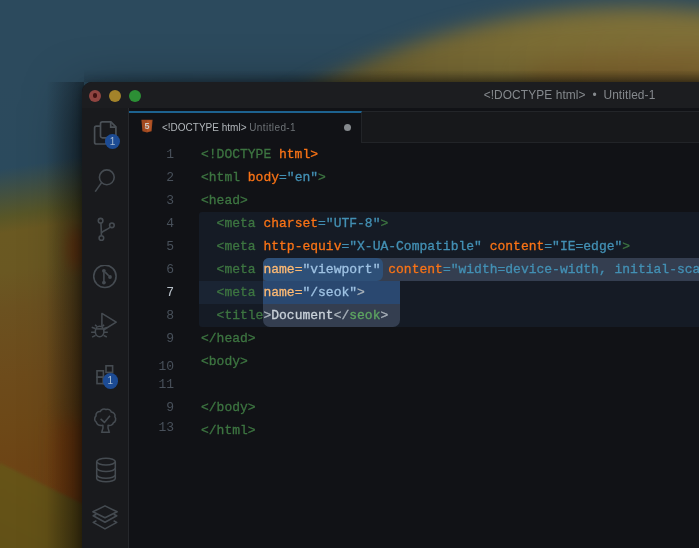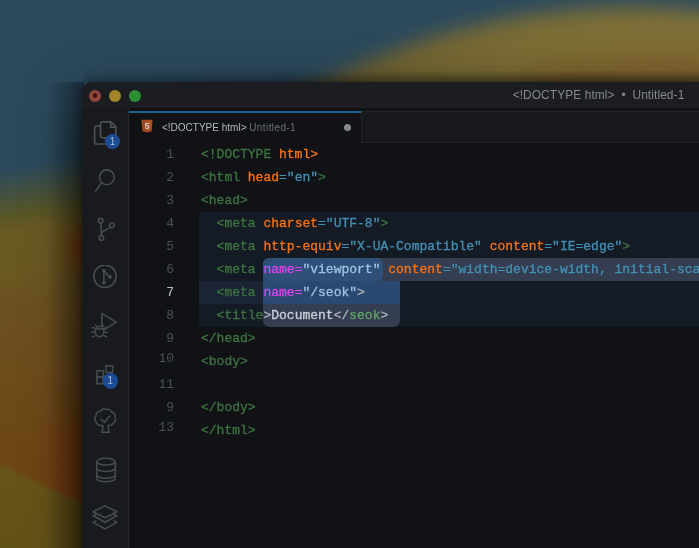--- a/index.html
+++ b/index.html
@@ -30,21 +30,21 @@
   #win{position:absolute;left:81.5px;top:82px;width:640px;height:500px;
     border-radius:10px 0 0 0;overflow:hidden;background:#111216;
     box-shadow:0 18px 50px 6px rgba(0,0,0,.5), 0 3px 10px rgba(0,0,0,.35);}
 
   #titlebar{position:absolute;left:0;top:0;width:100%;height:26px;background:#1c1d20;}
   .tl{position:absolute;top:7.5px;width:12.2px;height:12.2px;border-radius:50%;}
   #tlr{left:7.4px;background:#8f4440;}
   #tlr:after{content:"";position:absolute;left:3.7px;top:3.7px;width:4.8px;height:4.8px;border-radius:50%;background:#3f1110;}
   #tly{left:27.5px;background:#a3832a;}
   #tlg{left:47.2px;background:#2c8f35;}
-  #title-text{position:absolute;top:0;height:26px;line-height:26px;left:517px;transform:translateX(-50%);
+  #title-text{position:absolute;top:0;height:26px;line-height:26px;left:488px;transform:translateX(-50%);
     color:#85898d;font-size:11.9px;letter-spacing:.1px;white-space:nowrap;}
 
   
   #actbar{position:absolute;left:0;top:26px;width:46.5px;bottom:0;background:#191a1d;
     border-right:1px solid #26282c;}
   .aicon{position:absolute;left:11px;width:24px;height:24px;}
   .badge{position:absolute;width:15.6px;height:15.6px;border-radius:50%;background:#1c4b94;
     color:#a9bdd2;font-size:10px;line-height:15.6px;text-align:center;font-family:"Liberation Sans",sans-serif;}
 
   
@@ -60,21 +60,21 @@
   
   #editor{position:absolute;left:47.5px;top:60.5px;right:0;bottom:0;background:#111216;}
   .ln{position:absolute;width:30px;text-align:right;color:#48505a;
       font-family:"Liberation Mono",monospace;font-size:13px;height:23px;line-height:23px;left:15px;}
   .cl{position:absolute;left:72px;height:23px;line-height:23px;white-space:pre;
       font-family:"Liberation Mono",monospace;font-size:13px;color:#9aa4ad;-webkit-text-stroke:.3px;}
   .g{color:#3d7541;}   
   .at{color:#f97316;}  
   .st{color:#4390b4;}  
   .pu{color:#aab3bb;}  
-  .sn{color:#d946ef;}  
+  .sn{color:#fdba74;}  
   .sv{color:#9fc3e4;}  
   .doc{color:#c9d1d9;}
   .g2{color:#5ea661;}
 
   
   .selrow{position:absolute;background:#151b25;}
 </style>
 </head>
 <body>
 <div id="wall">
@@ -188,27 +188,27 @@
 
     <div class="ln" style="top:0.8px">1</div>
     <div class="ln" style="top:23.8px">2</div>
     <div class="ln" style="top:46.8px">3</div>
     <div class="ln" style="top:69.8px">4</div>
     <div class="ln" style="top:92.8px">5</div>
     <div class="ln" style="top:115.8px">6</div>
     <div class="ln" style="top:138.8px;color:#b6bec6;">7</div>
     <div class="ln" style="top:161.8px">8</div>
     <div class="ln" style="top:184.8px">9</div>
-    <div class="ln" style="top:204px">10</div>
+    <div class="ln" style="top:212px">10</div>
     <div class="ln" style="top:230.8px">11</div>
     <div class="ln" style="top:253.8px">9</div>
     <div class="ln" style="top:273px">13</div>
 
     <div class="cl" style="top:0.8px"><span class="g">&lt;!DOCTYPE</span><span class="at"> html&gt;</span></div>
-    <div class="cl" style="top:23.8px"><span class="g">&lt;html</span><span class="at"> head</span><span class="st">="en"</span><span class="g">&gt;</span></div>
+    <div class="cl" style="top:23.8px"><span class="g">&lt;html</span><span class="at"> body</span><span class="st">="en"</span><span class="g">&gt;</span></div>
     <div class="cl" style="top:46.8px"><span class="g">&lt;head&gt;</span></div>
     <div class="cl" style="top:69.8px">  <span class="g">&lt;meta</span><span class="at"> charset</span><span class="st">="UTF-8"</span><span class="g">&gt;</span></div>
     <div class="cl" style="top:92.8px">  <span class="g">&lt;meta</span><span class="at"> http-equiv</span><span class="st">="X-UA-Compatible"</span><span class="at"> content</span><span class="st">="IE=edge"</span><span class="g">&gt;</span></div>
     <div class="cl" style="top:115.8px">  <span class="g">&lt;meta</span> <span class="sn">name=</span><span class="sv">"viewport"</span><span class="at"> content</span><span class="st">="width=device-width, initial-scale=1.0"</span></div>
     <div class="cl" style="top:138.8px">  <span class="g">&lt;meta</span> <span class="sn">name=</span><span class="sv">"/seok"</span><span class="pu">&gt;</span></div>
     <div class="cl" style="top:161.8px">  <span class="g">&lt;title</span><span class="pu">&gt;</span><span class="doc">Document</span><span class="pu">&lt;/</span><span class="g2">seok</span><span class="pu">&gt;</span></div>
     <div class="cl" style="top:184.8px"><span class="g">&lt;/head&gt;</span></div>
     <div class="cl" style="top:207.8px"><span class="g">&lt;body&gt;</span></div>
     <div class="cl" style="top:253.8px"><span class="g">&lt;/body&gt;</span></div>
     <div class="cl" style="top:276.8px"><span class="g">&lt;/html&gt;</span></div>

